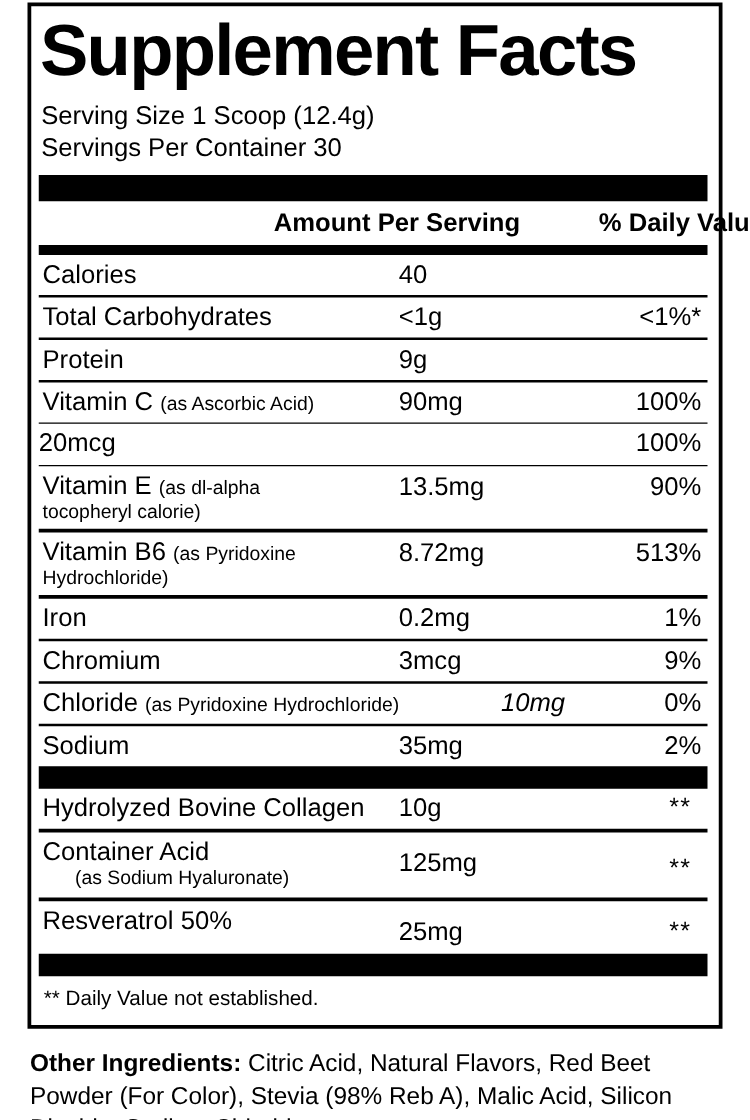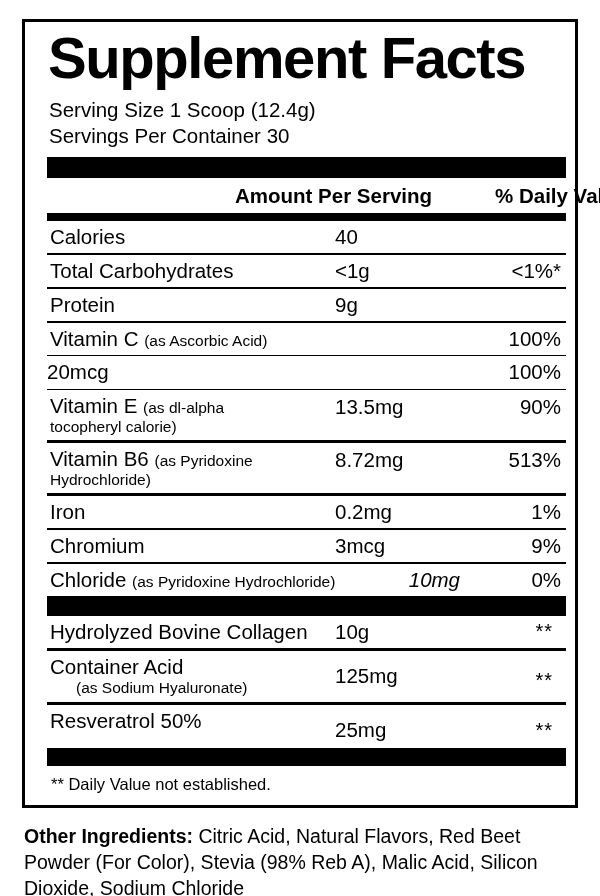--- a/index.html
+++ b/index.html
@@ -23,22 +23,22 @@
     height: 896px;
     box-sizing: border-box;
     padding: 0 22px;
   }
 
   
   .panel {
     box-sizing: border-box;
     border: 3px solid #000;
     background: #fff;
-    padding: 0 9px 0 22px;
-    margin-top: 19px;
+    padding: 0 9px 0 6px;
+    margin-top: 2px;
   }
 
   
   .title {
     font-size: 58px;
     font-weight: bold;
     line-height: 1.0;
     letter-spacing: -1.4px;
     margin: 7px 0 0 1px;
     white-space: nowrap;
@@ -221,20 +221,21 @@
       <div class="cell-amount">9g</div>
       <div class="cell-dv"></div>
     </div>
     <div class="rule-thin"></div>
 
     <div class="row">
       <div class="cell-name">
         <span>Vitamin C</span>
         <span class="sub">(as Ascorbic Acid)</span>
       </div>
+      <div class="cell-amount">90mg</div>
       <div class="cell-dv">100%</div>
     </div>
     <div class="rule-thin"></div>
 
     <div class="row">
       <div class="cell-amount">20mcg</div>
       <div class="cell-dv">100%</div>
     </div>
     <div class="rule-thin"></div>
 
@@ -277,20 +278,25 @@
     <div class="row">
       <div class="cell-name flow">
         <span>Chloride</span>
         <span class="sub">(as Pyridoxine Hydrochloride)</span>
       </div>
       <div class="cell-amount shrink">10mg</div>
       <div class="cell-dv">0%</div>
     </div>
     <div class="rule-thin"></div>
 
+    <div class="row">
+      <div class="cell-name">Sodium</div>
+      <div class="cell-amount">35mg</div>
+      <div class="cell-dv">2%</div>
+    </div>
 
     <div class="bar-lg"></div>
 
     <div class="row">
       <div class="cell-name">Hydrolyzed Bovine Collagen</div>
       <div class="cell-amount">10g</div>
       <div class="cell-dv dagger">**</div>
     </div>
     <div class="rule-thick"></div>
 

